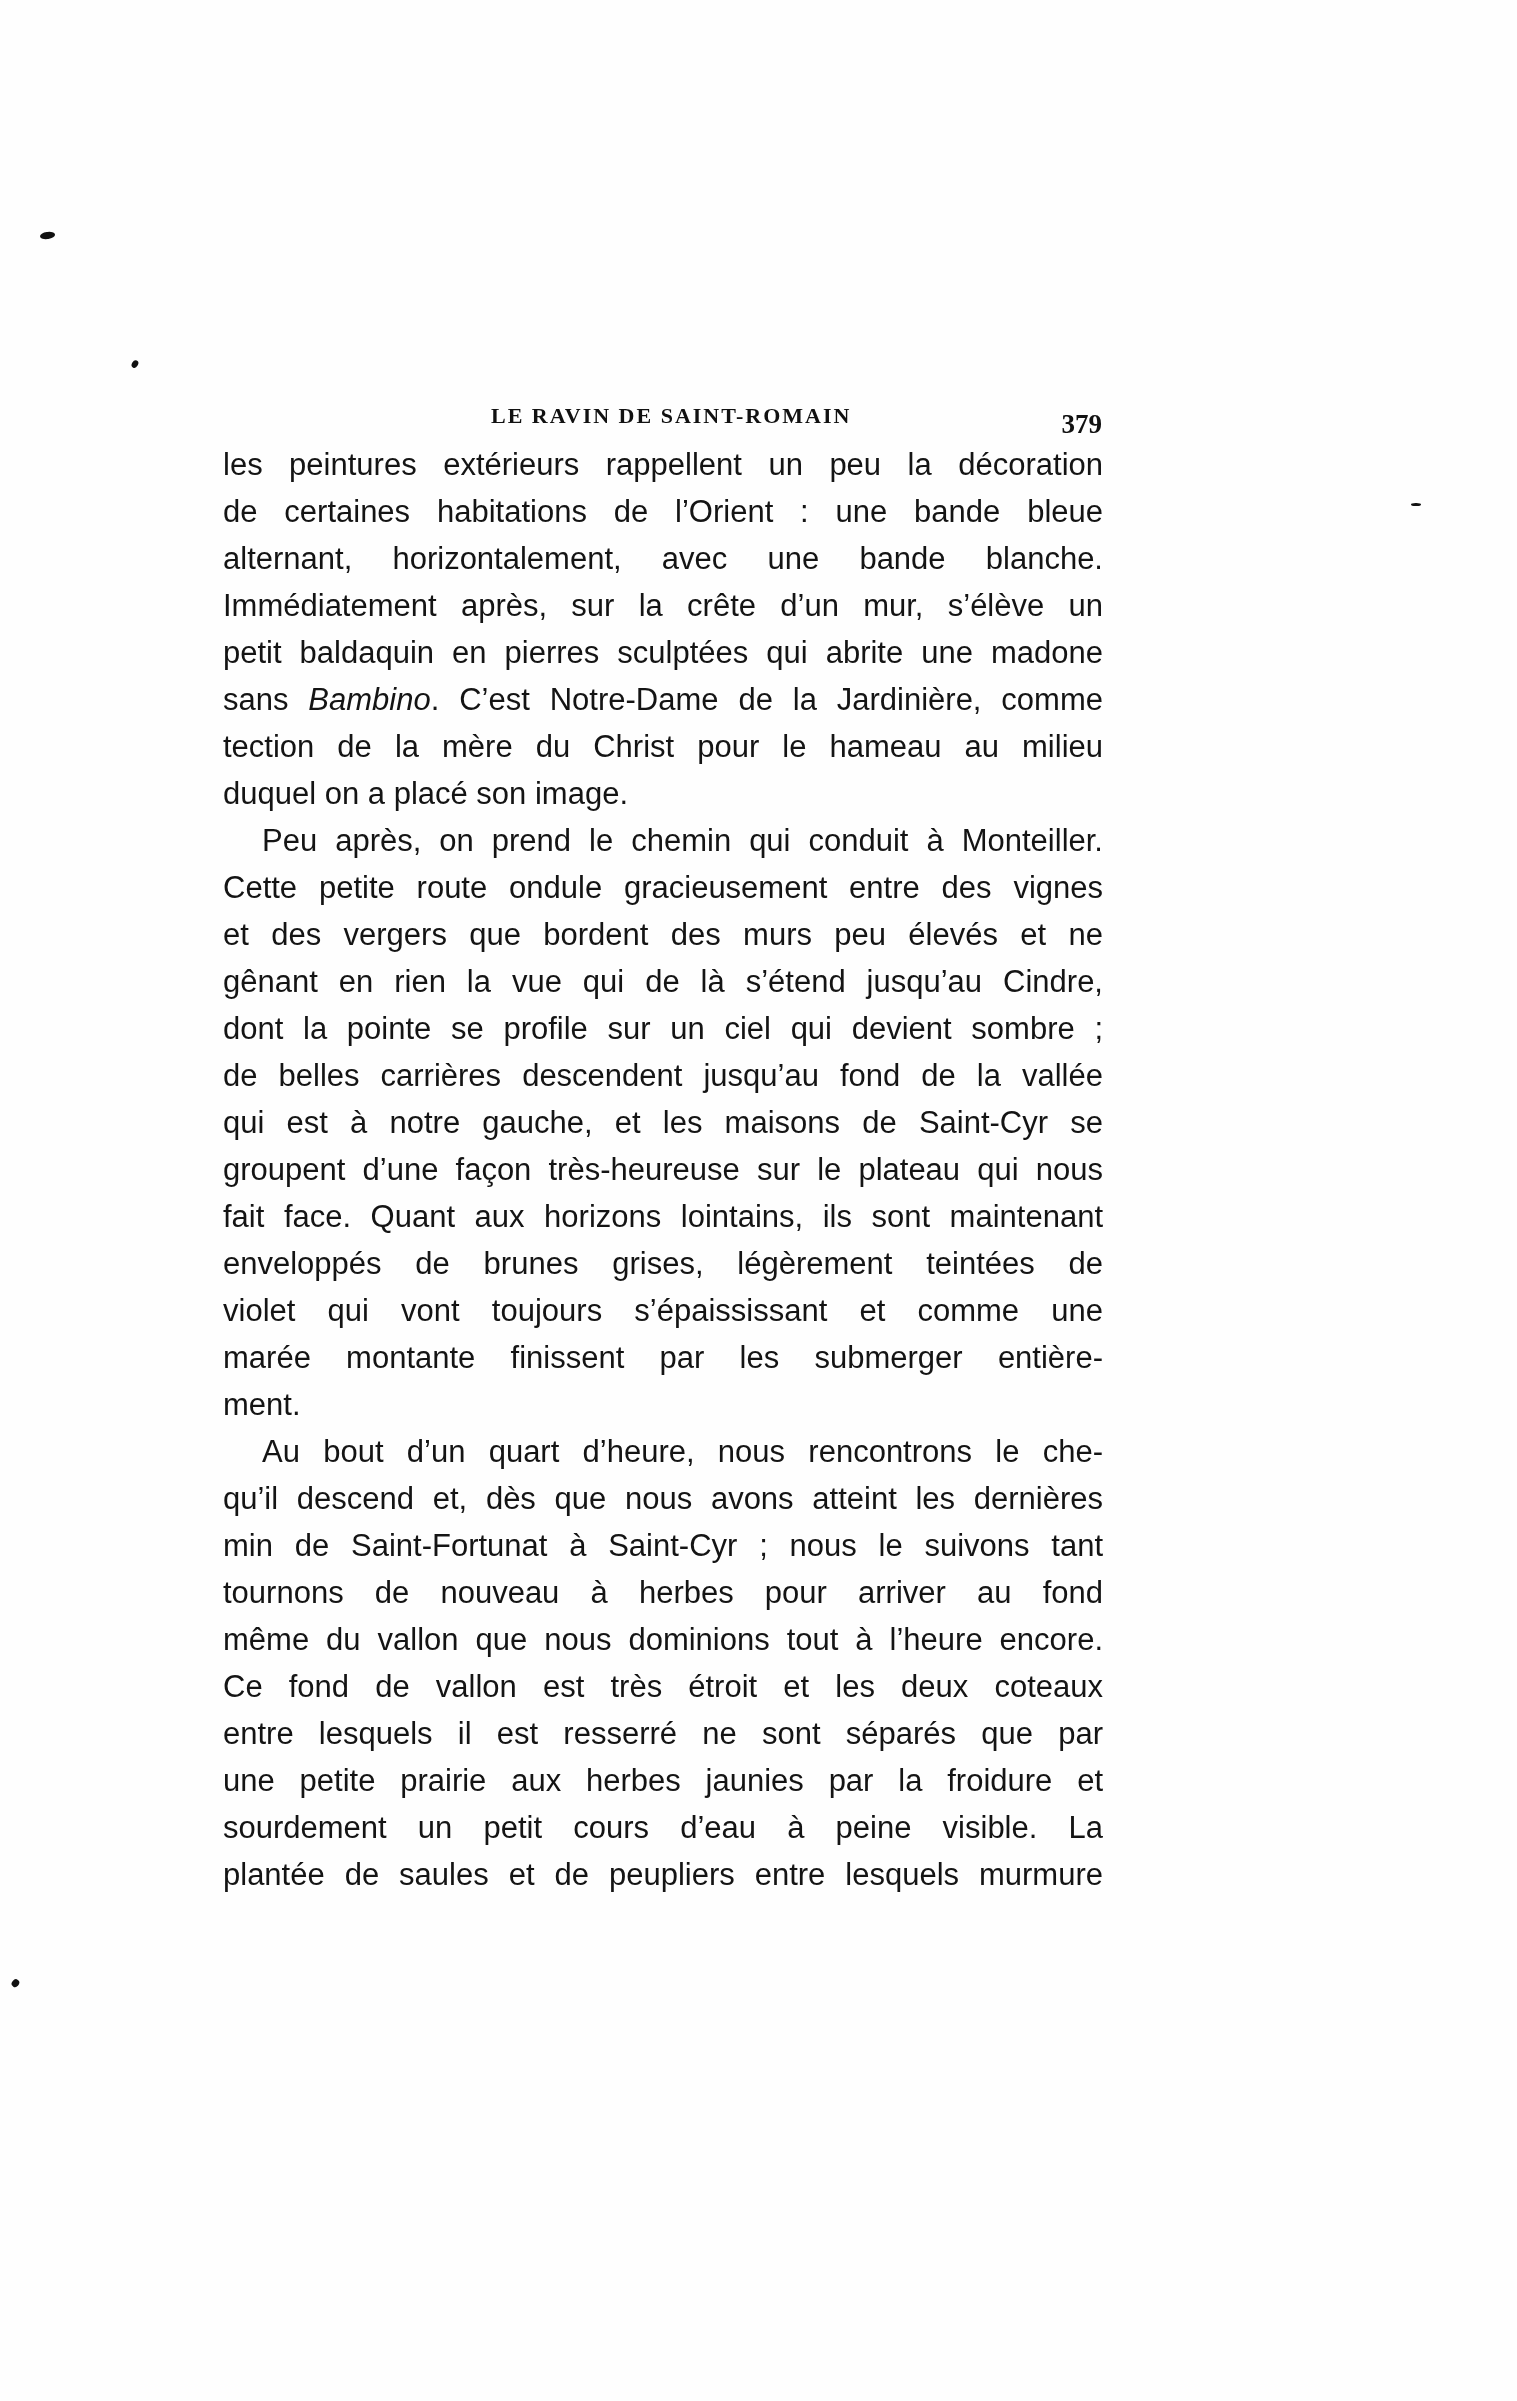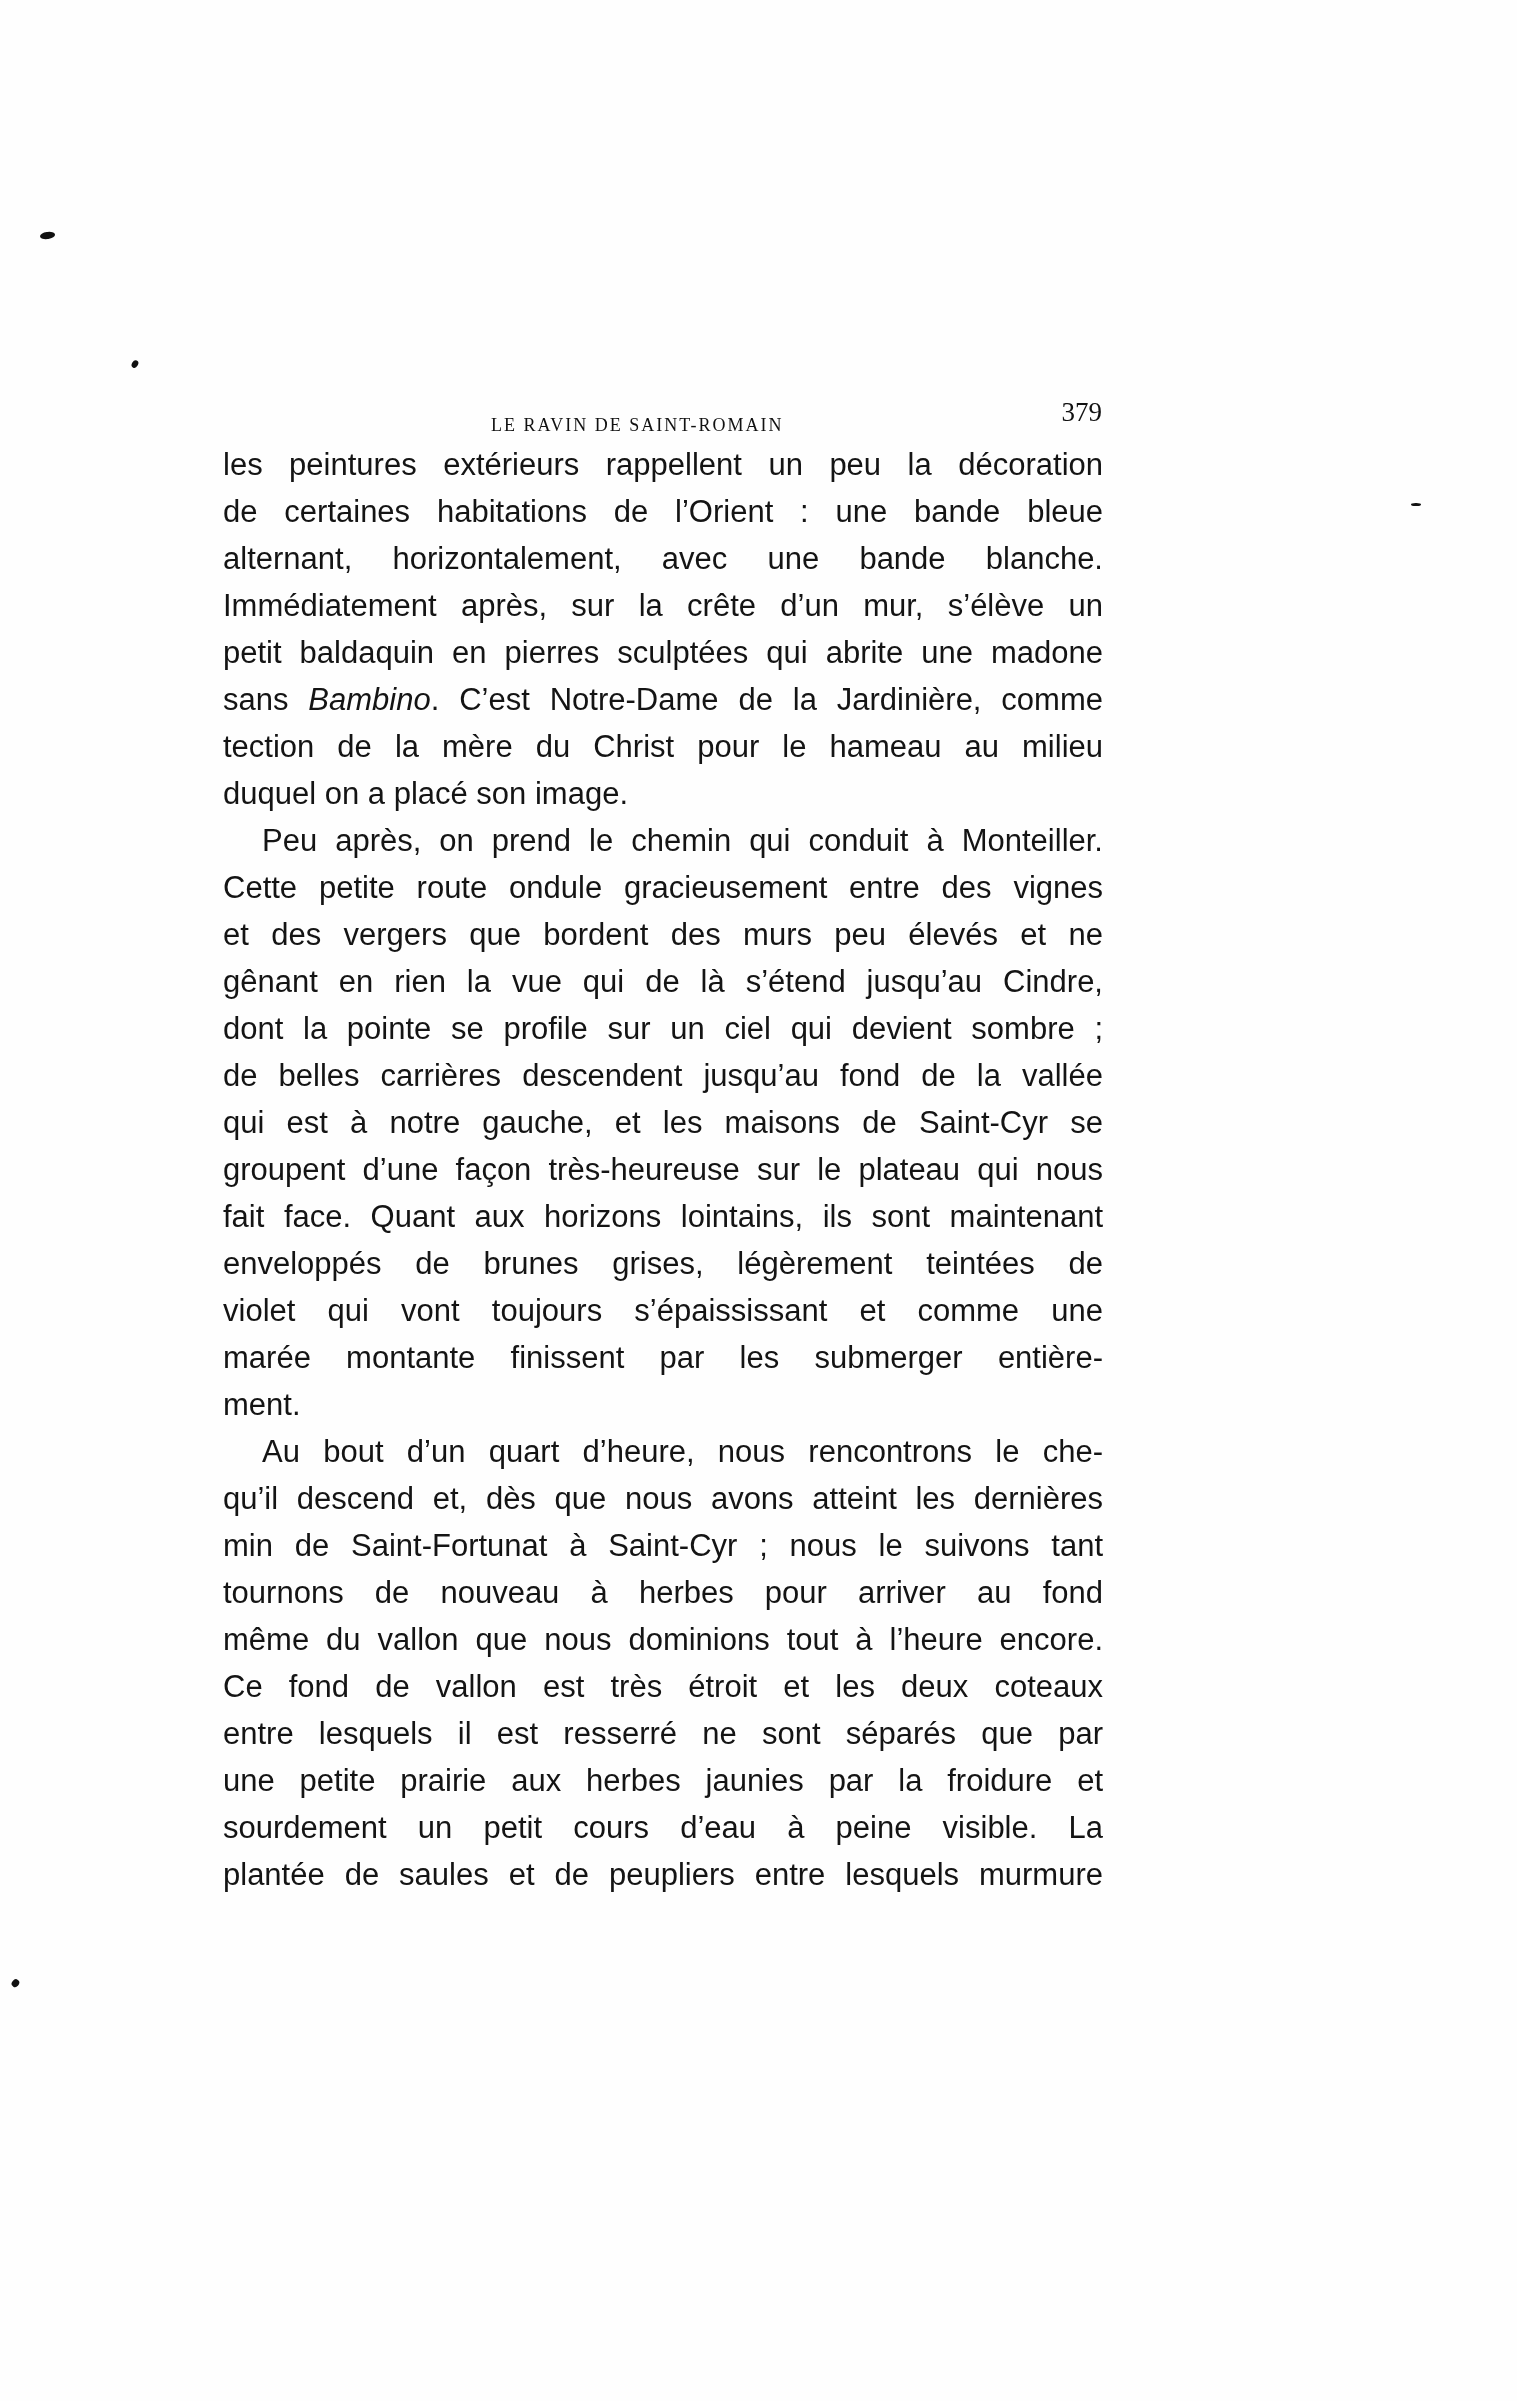--- a/index.html
+++ b/index.html
@@ -1,20 +1,20 @@
 <!DOCTYPE html>
 <html style="font-size:13px"><head>
 <meta charset="utf-8">
 <style>
   html, body { margin: 0; padding: 0; background: #ffffff; }
   body { width: 1518px; height: 2401px; position: relative; overflow: hidden; }
   .page { position: absolute; left: 0; top: 0; width: 1518px; height: 2401px; background: #fefefe; }
   .running-head { position: absolute; left: 222px; width: 880px; top: 397px; height: 27.4px; font-family: "Liberation Serif", serif; color: #111; }
-  .running-title { position: absolute; left: 269px; top: 18px; font-size: 18px; font-weight: normal; letter-spacing: 2px; }
-  .page-number { position: absolute; right: 0; top: 0; font-size: 27px; font-weight: normal; }
+  .running-title { position: absolute; left: 269px; top: 6px; font-size: 22px; font-weight: bold; letter-spacing: 2px; }
+  .page-number { position: absolute; right: 0; top: 12px; font-size: 27px; font-weight: bold; }
   .body-text { position: absolute; left: 223px; top: 441px; width: 880px; font-family: Liberation Sans, sans-serif; font-size: 31px; color: #141414; }
   .line { height: 47px; line-height: 47px; white-space: nowrap; text-align: justify; text-align-last: justify; }
   .line.last { text-align-last: left; }
   .line.indent { padding-left: 39px; }
   .line i { font-style: italic; }
   .speck { position: absolute; background: #111; border-radius: 50%; }
 </style>
 </head>
 <body>
 

